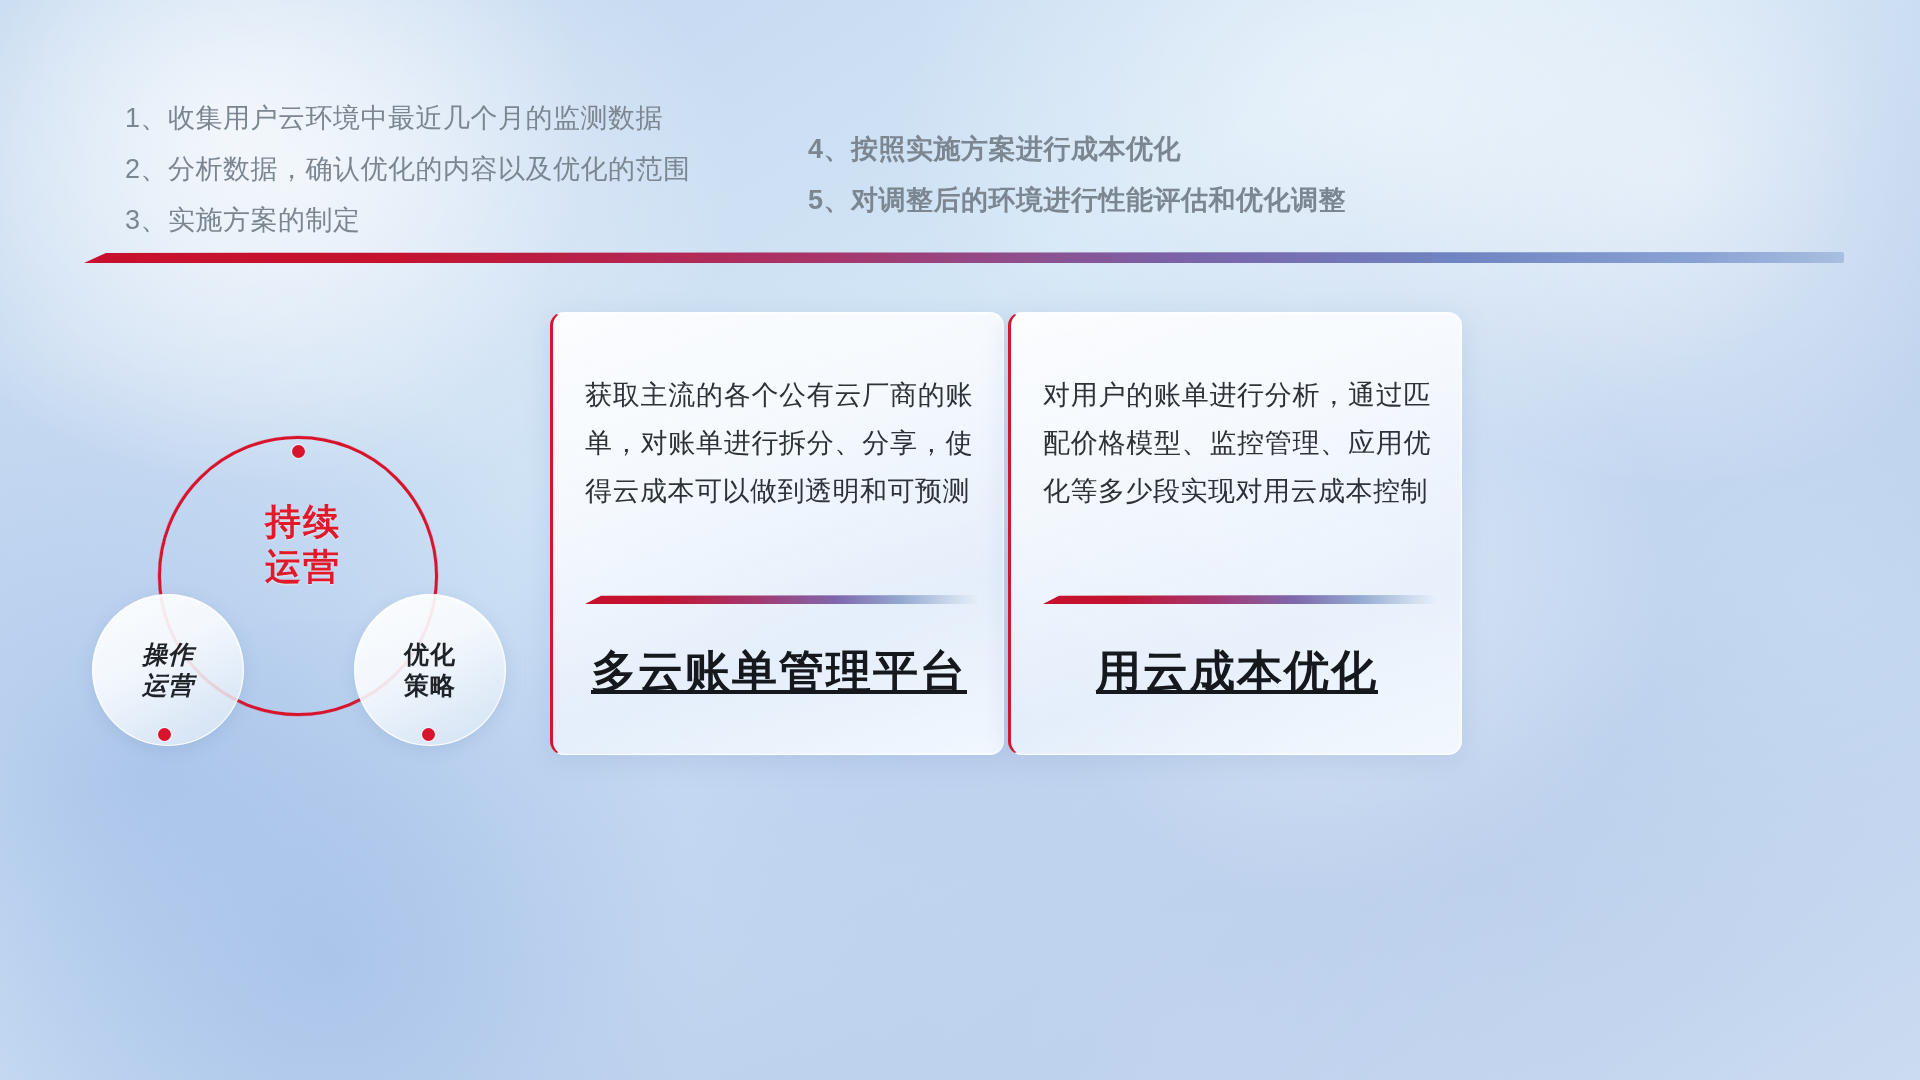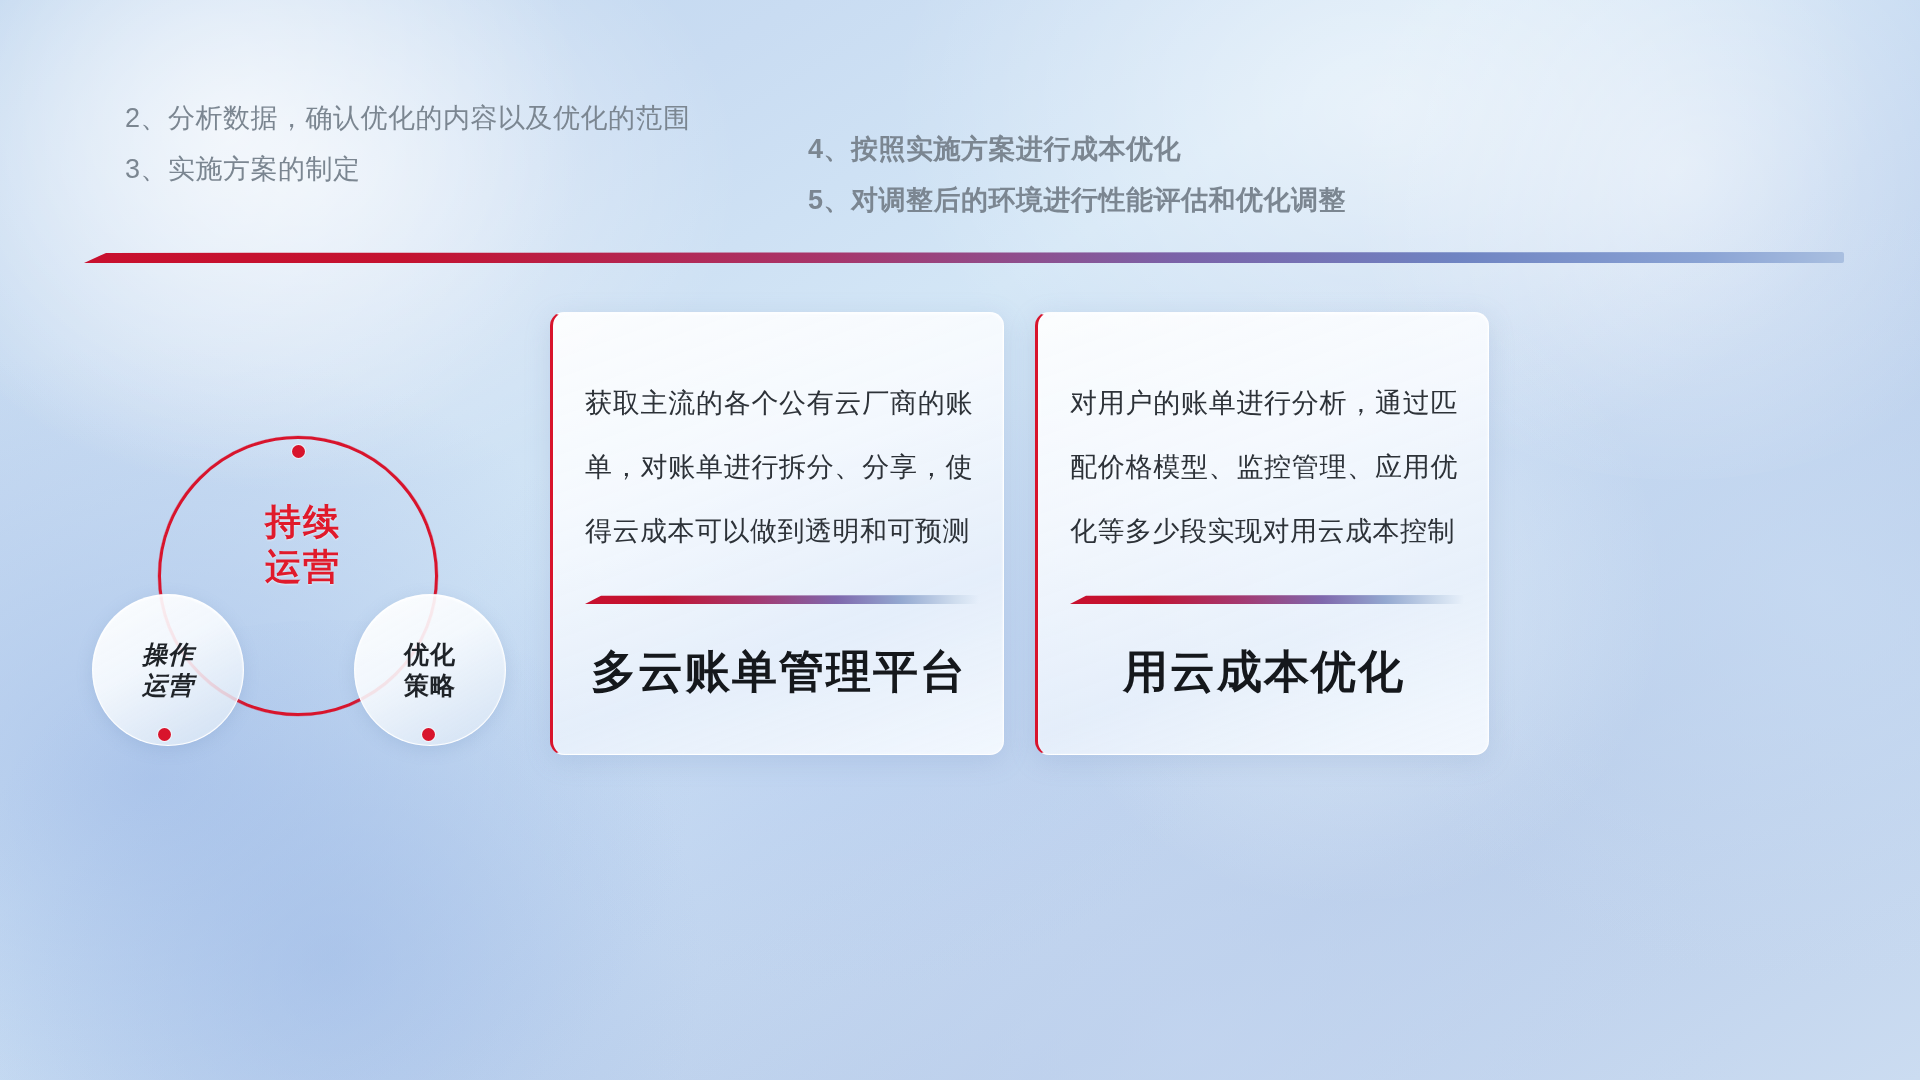--- a/index.html
+++ b/index.html
@@ -86,47 +86,49 @@
     position:absolute; top:312px; width:454px; height:443px;
     border-radius:14px;
     background:linear-gradient(160deg, rgba(255,255,255,0.90) 0%, rgba(250,252,255,0.86) 35%, rgba(236,243,252,0.82) 70%, rgba(247,251,255,0.90) 100%);
     border:1px solid rgba(255,255,255,0.85);
     border-left:3px solid #d8142c;
     box-shadow: 0 6px 26px rgba(118,146,190,0.22), inset 0 1px 3px rgba(255,255,255,0.85);
     padding:58px 30px 0 32px;
     display:flex; flex-direction:column;
   }
   .card-1 { left:550px; }
-  .card-2 { left:1035px; }
+  .card-2 { left:1008px; }
   .card-body {
-    font-size:27px; line-height:64px; color:#2d3238;
+    font-size:27px; line-height:48px; color:#2d3238;
     letter-spacing:0.5px; text-align:justify; text-align-last:left;
     flex:0 0 auto;
   }
   .card-div {
     margin-top:auto; height:9px; width:394px;
     background:linear-gradient(90deg,#c8102e 0%, #c21331 20%, #a33a72 44%, #7f68ad 64%, #93a8d0 80%, #cfddee 94%, rgba(207,221,238,0) 100%);
     clip-path: polygon(0 100%, 16px 8%, 100% 0, 100% 100%);
     border-radius:0 2px 2px 0;
   }
   .card-title {
     font-size:45px; font-weight:700; color:#15181c;
     letter-spacing:2px; text-align:center;
     padding:38px 0 52px 0;
+    text-decoration:underline;
   }
 </style>
 </head>
 <body>
 
 <div class="glow g1"></div>
 <div class="glow g2"></div>
 <div class="glow g3"></div>
 <div class="glow g4"></div>
 
 <div class="steps-left">
+  <div class="step">1、收集用户云环境中最近几个月的监测数据</div>
   <div class="step">2、分析数据，确认优化的内容以及优化的范围</div>
   <div class="step">3、实施方案的制定</div>
 </div>
 
 <div class="steps-right">
   <div class="step">4、按照实施方案进行成本优化</div>
   <div class="step">5、对调整后的环境进行性能评估和优化调整</div>
 </div>
 
 <div class="rule-wrap">

